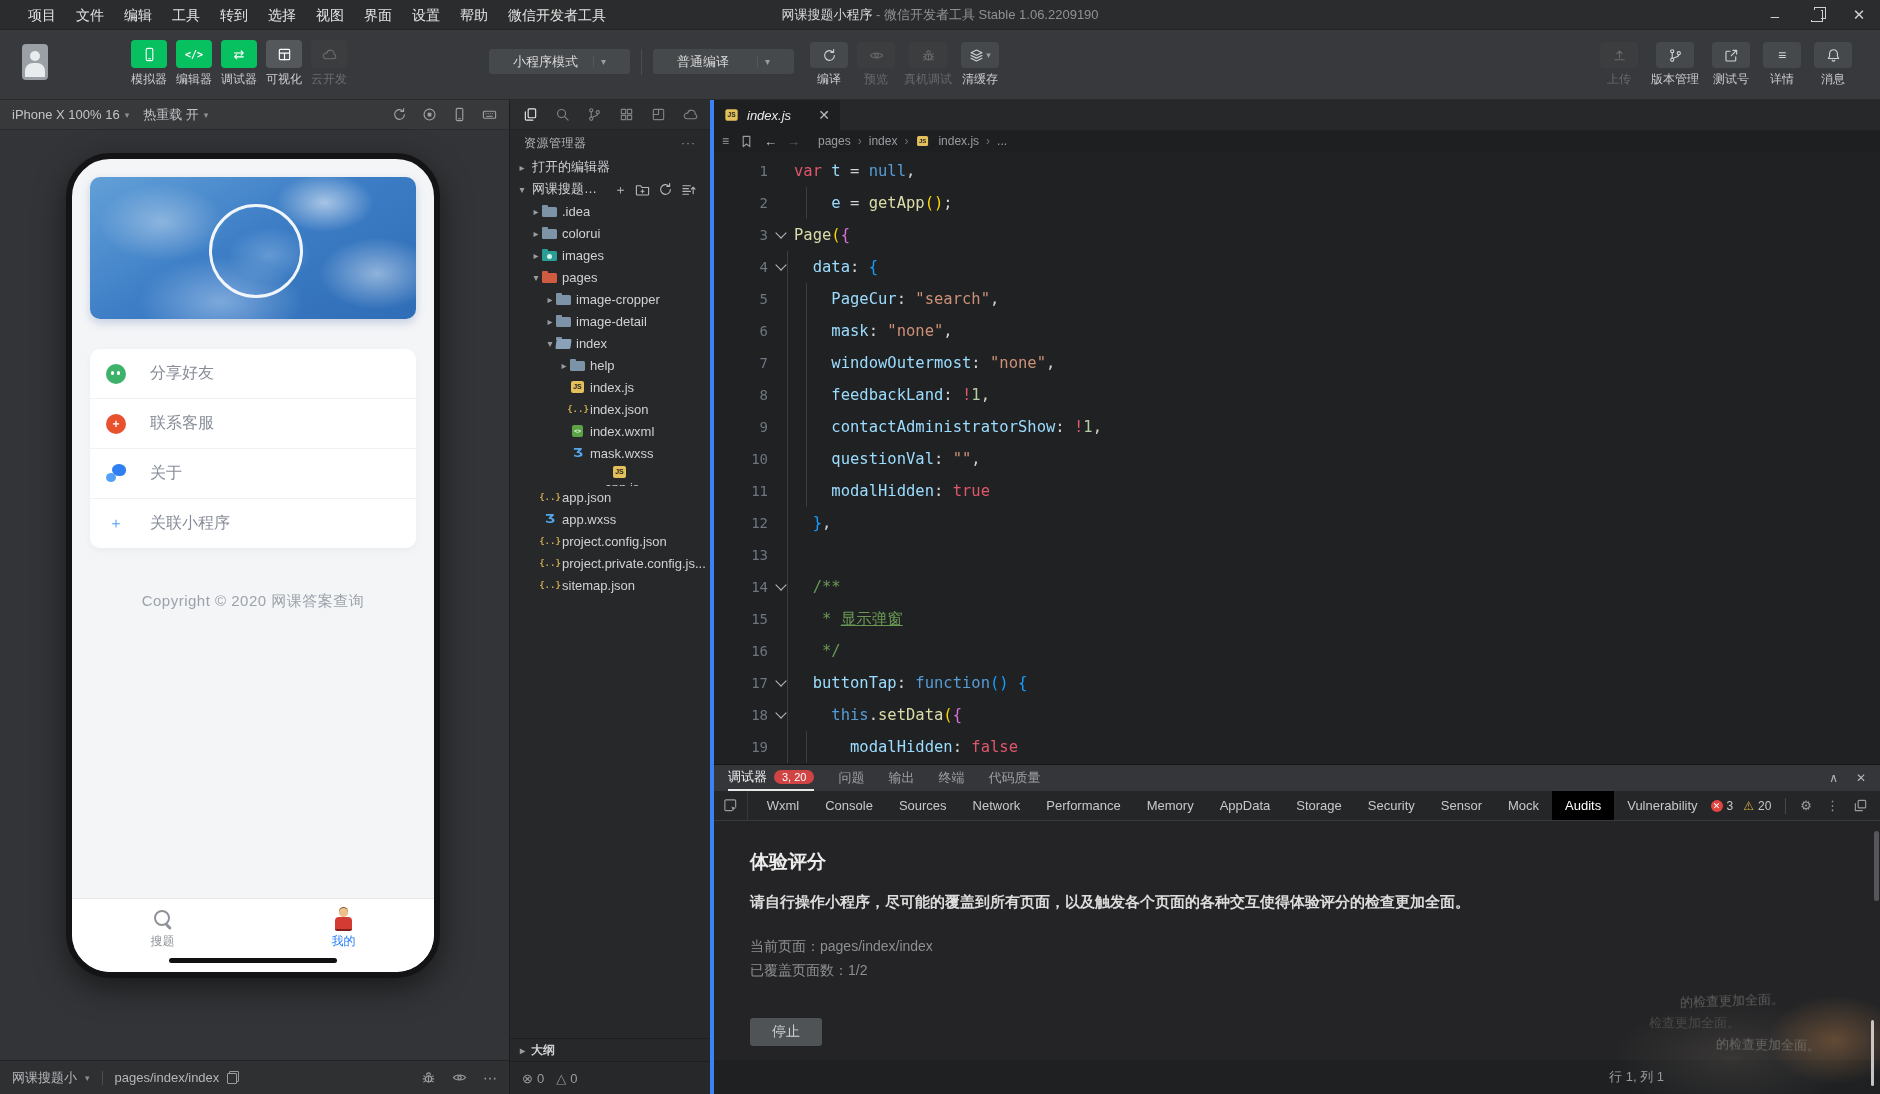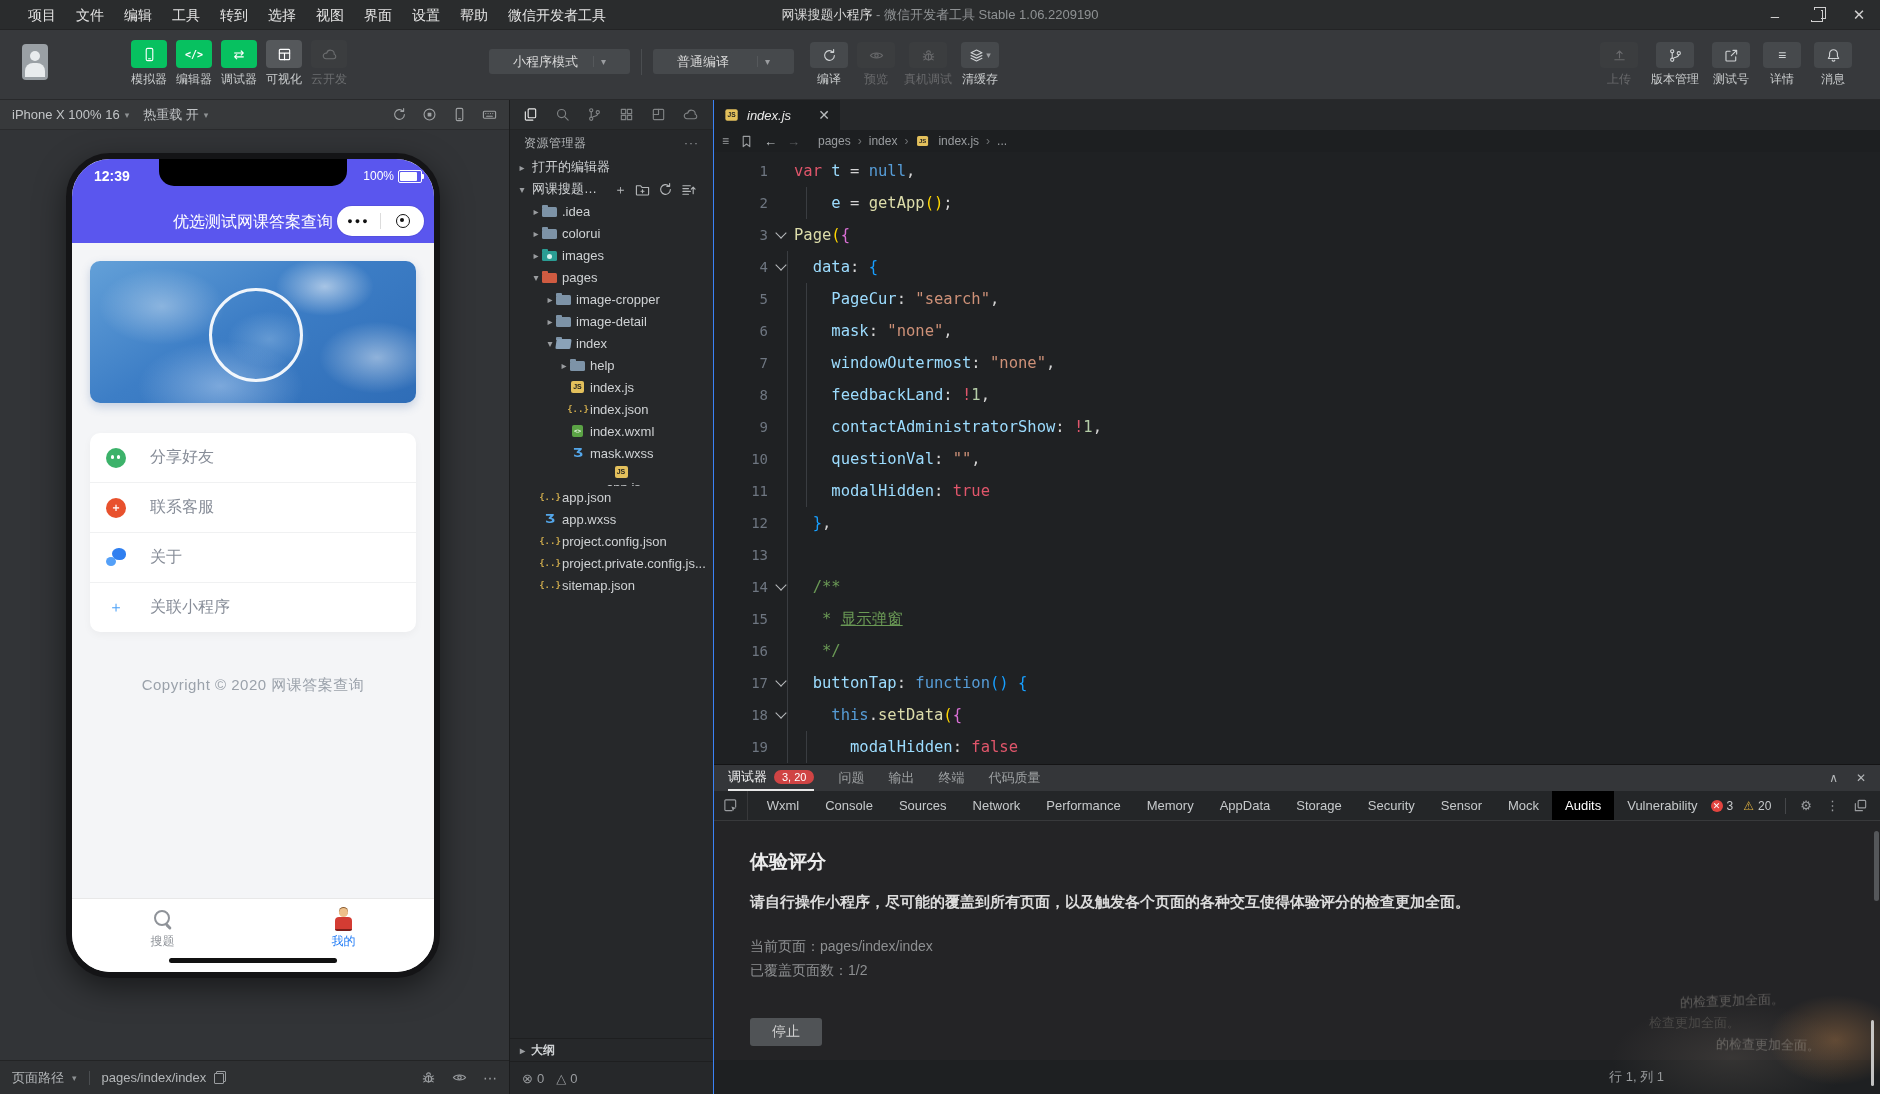--- a/index.html
+++ b/index.html
@@ -42,21 +42,21 @@
   .abtn{display:flex;flex-direction:column;align-items:center;gap:3px;}
   .abtn .box{min-width:38px;height:26px;padding:0 4px;border-radius:4px;background:#46494c;color:#cfd2d4;display:flex;align-items:center;justify-content:center;gap:2px;box-sizing:border-box;}
   .abtn .lbl{font-size:12px;color:#c9cccd;white-space:nowrap;}
   .abtn.disabled .box{background:#3b3d3f;color:#68696b;}
   .abtn.disabled .lbl{color:#68696b;}
   .right-group{position:absolute;right:28px;top:12px;display:flex;gap:13px;}
 
   
   .main{position:absolute;left:0;top:100px;width:1880px;height:994px;display:flex;}
   .col-sim{width:510px;display:flex;flex-direction:column;background:#323437;border-right:1px solid #1c1d1e;box-sizing:border-box;}
-  .col-exp{width:204px;display:flex;flex-direction:column;background:#26282a;border-right:1px solid #3b82f6;box-sizing:border-box;}
+  .col-exp{width:204px;display:flex;flex-direction:column;background:#26282a;border-right:4px solid #3b82f6;box-sizing:border-box;}
   .col-right{flex:1;display:flex;flex-direction:column;background:#1f2123;min-width:0;}
 
   
   .sim-toolbar{height:30px;background:#37393b;border-bottom:1px solid #2a2b2d;display:flex;align-items:center;padding:0 12px;font-size:13px;color:#c2c5c7;box-sizing:border-box;}
   .sim-toolbar .grp{display:flex;align-items:center;gap:5px;padding-right:14px;}
   .sim-toolbar .caret-s{font-size:9px;color:#8e9193;}
   .sim-tb-icons{margin-left:auto;display:flex;gap:15px;color:#9ea1a3;}
   .sim-canvas{flex:1;position:relative;background:#323437;}
 
   
@@ -438,36 +438,20 @@
           <span class="icon">
               <svg viewBox="0 0 16 16" width="15" height="15" fill="none" stroke="currentColor" stroke-width="1.2" stroke-linecap="round" stroke-linejoin="round">
                 <rect x="1.5" y="4.5" width="13" height="7.5" rx="1"></rect>
                 <path d="M4 7h.01M6.5 7h.01M9 7h.01M11.5 7h.01M5 9.8h6"></path>
               </svg>
             </span>
         </div>
       </div>
       <div class="sim-canvas">
         <div class="phone">
-          <div class="ph-header">
-            <div class="ph-notch"></div>
-            <div class="ph-time">12:39</div>
-            <div class="ph-batt">
-              <span>100%</span>
-                <span class="batt"></span>
-            </div>
-            <div class="ph-nav-title">优选测试网课答案查询</div>
-            <div class="capsule">
-              <span class="dots">●●●</span>
-              <span class="cdiv"></span>
-              <span class="target">
-                  <span></span>
-                </span>
-            </div>
-          </div>
           <div class="ph-imagecard">
             <div class="ph-circle"></div>
           </div>
           <div class="ph-menucard" id="phoneMenu">
               <div class="ph-mi">
                 <span class="mi mi-share"></span>
                 <span class="lbl">分享好友</span>
               </div>
               <div class="ph-mi">
                 <span class="mi mi-contact"></span>
@@ -490,21 +474,21 @@
               </div>
               <div class="ph-tab active">
                 <span class="tb-me"></span>
                 <span class="tlbl">我的</span>
               </div>
             </div>
           <div class="ph-homebar"></div>
         </div>
       </div>
       <div class="sim-status">
-        <span>页面路径</span>
+        <span>网课搜题小</span>
         <span class="caret-s">▾</span>
         <span class="sdiv"></span>
         <span>pages/index/index</span>
         <span class="i-copy"></span>
         <span class="sicons">
           <span class="icon">
               <svg viewBox="0 0 16 16" width="15" height="15" fill="none" stroke="currentColor" stroke-width="1.2" stroke-linecap="round" stroke-linejoin="round">
                 <circle cx="8" cy="9.5" r="3.2"></circle>
                 <path d="M8 6.3v6.4M6 5a2 2 0 0 1 4 0M4.9 7.6L3 6.3M11.1 7.6L13 6.3M4.8 9.5H2.5M13.5 9.5h-2.3M4.9 11.4l-1.9 1.3M11.1 11.4l1.9 1.3"></path>
               </svg>

